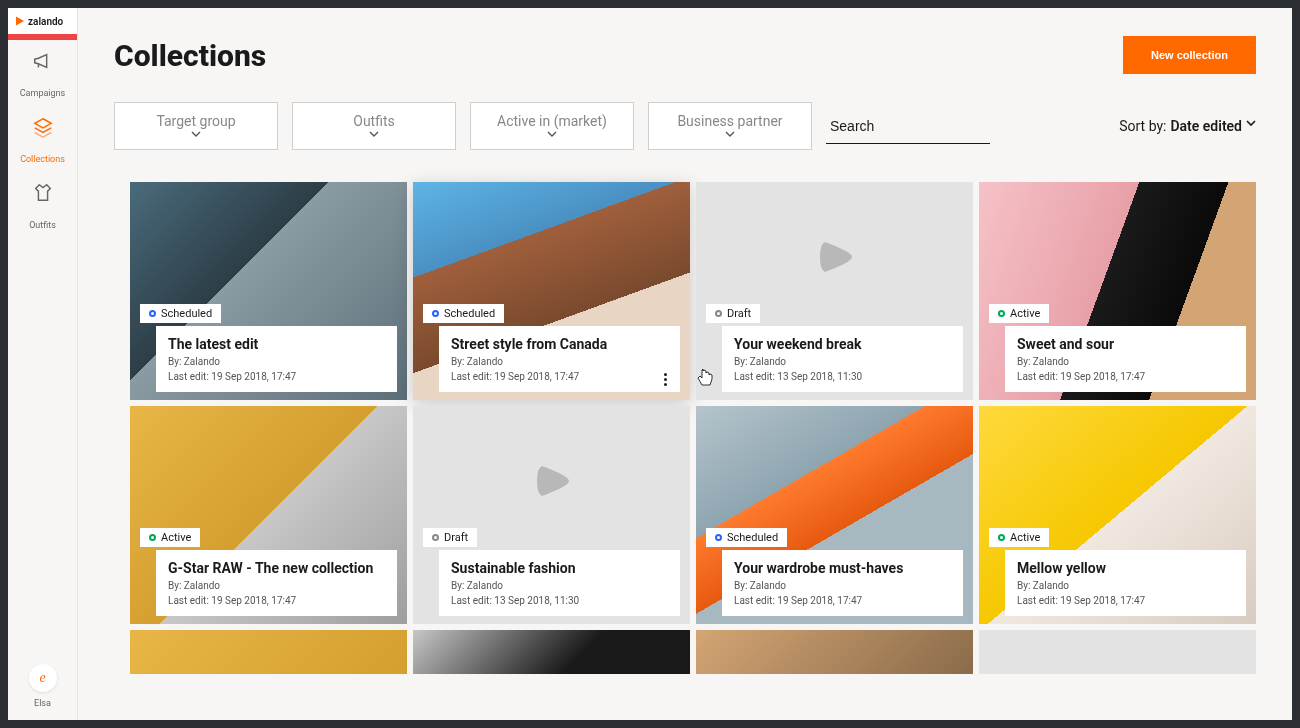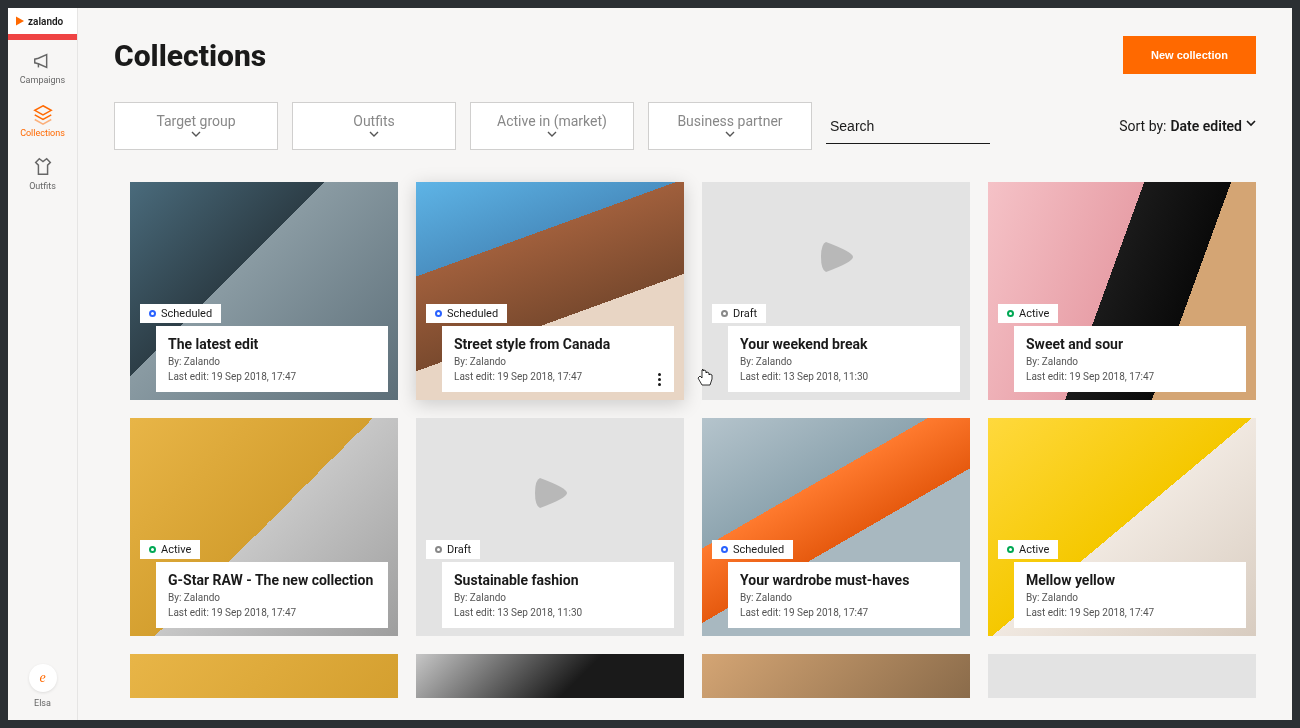--- a/index.html
+++ b/index.html
@@ -36,21 +36,21 @@
   background: #fff;
   border-bottom: 6px solid #ef4444;
 }
 .logo svg { flex-shrink: 0; }
 .nav-item {
   width: 100%;
   padding: 10px 0 8px 0;
   display: flex;
   flex-direction: column;
   align-items: center;
-  gap: 3px;
+  gap: 16px;
   font-size: 9px;
   color: #666;
   cursor: pointer;
 }
 .nav-item.active { color: #ff6900; }
 .nav-item svg { width: 22px; height: 22px; }
 .sidebar-spacer { flex: 1; }
 .user-avatar {
   width: 28px; height: 28px;
   border-radius: 50%;
@@ -148,21 +148,21 @@
   color: #1a1a1a;
   display: flex;
   align-items: flex-start;
   gap: 4px;
   cursor: pointer;
 }
 .sort-label .strong { font-weight: 600; }
 .grid {
   display: grid;
   grid-template-columns: repeat(4, 1fr);
-  gap: 18px;
+  gap: 6px;
   padding-left: 16px;
 }
 .card {
   position: relative;
   height: 218px;
   background: #e3e3e3;
   overflow: hidden;
   cursor: pointer;
 }
 .card.hovered {

